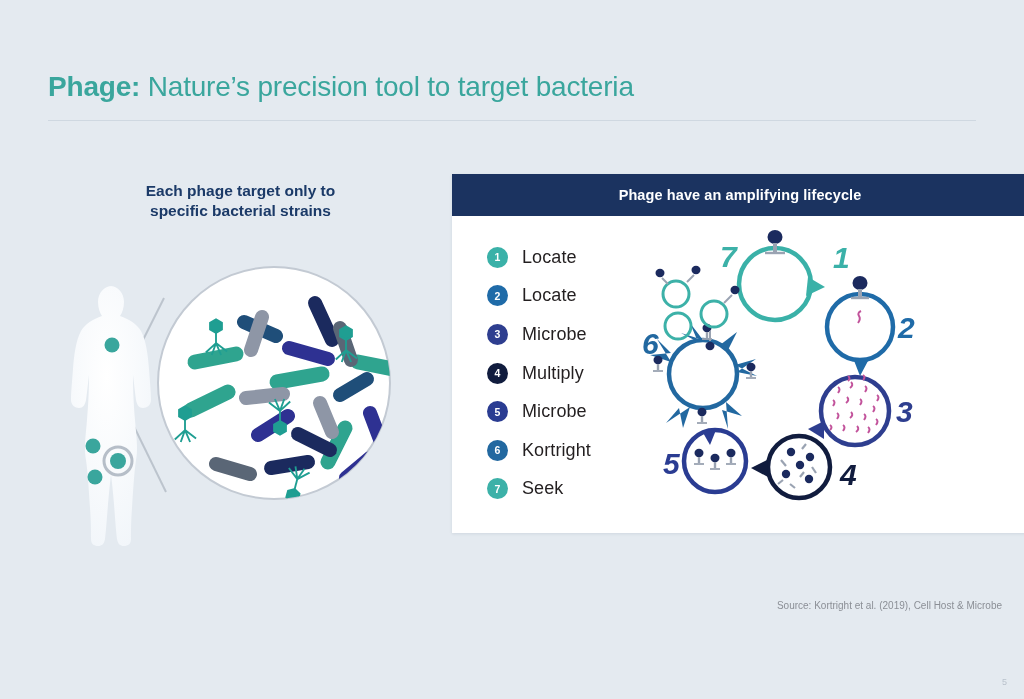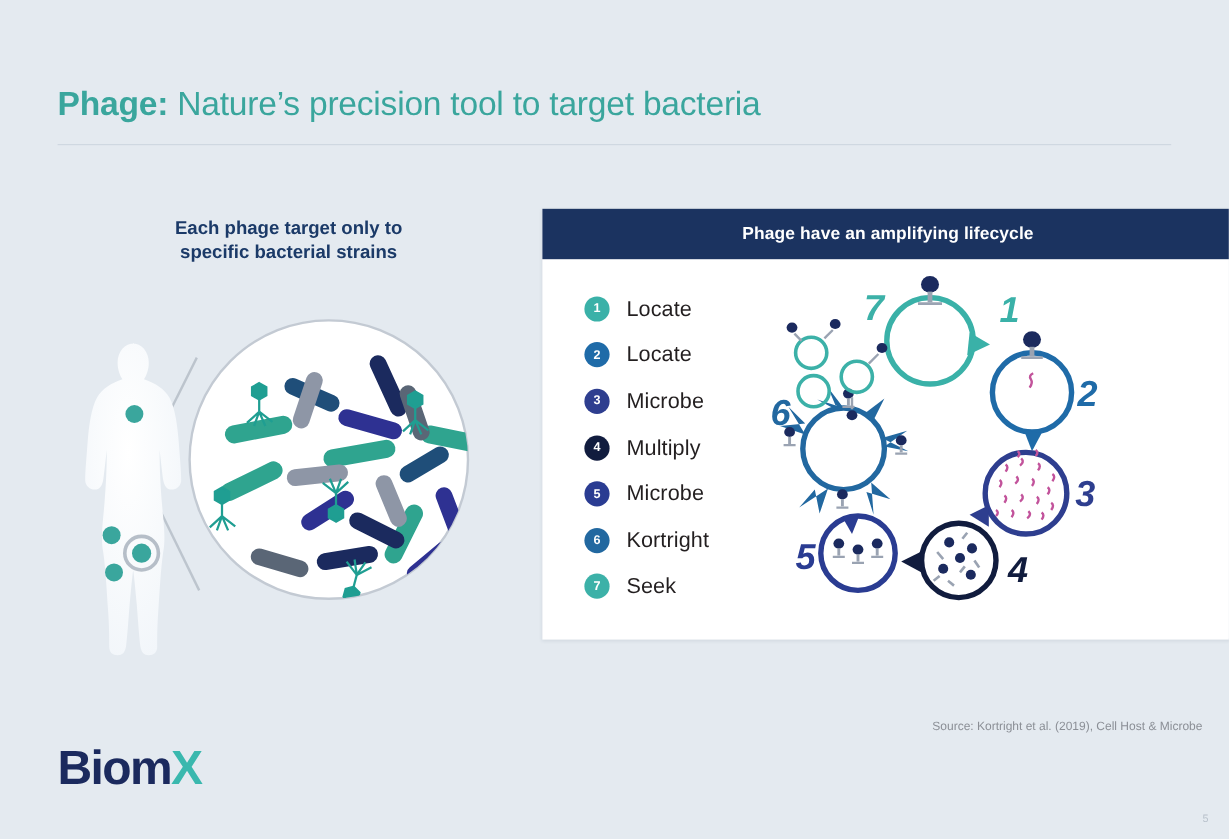--- a/index.html
+++ b/index.html
@@ -394,18 +394,15 @@
             </g>
           </g>
           <text x="86" y="45" font-family="Liberation Sans, sans-serif" font-size="30" font-style="italic" font-weight="bold" fill="#3cb1a8">7</text>
         </svg>
       </div>
     </div>
   </div>
 
   <div class="source">Source:  Kortright et al. (2019), Cell Host &amp; Microbe</div>
 
-  <div class="logo">
-    <span class="biom">Biom</span><span class="x">X</span>
-  </div>
 
   <div class="pageno">5</div>
 </div>
 
 </body></html>

